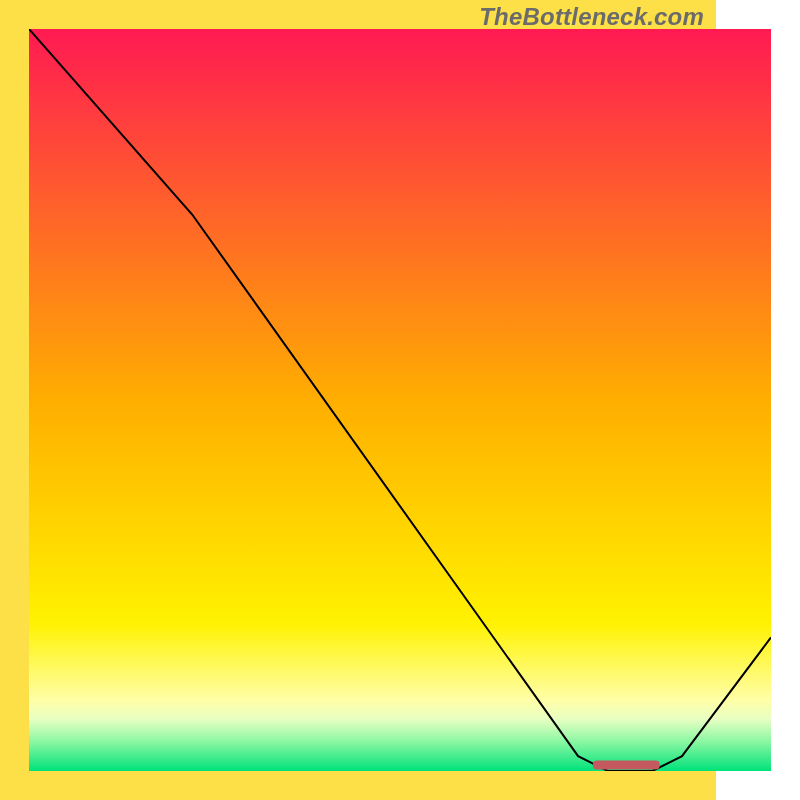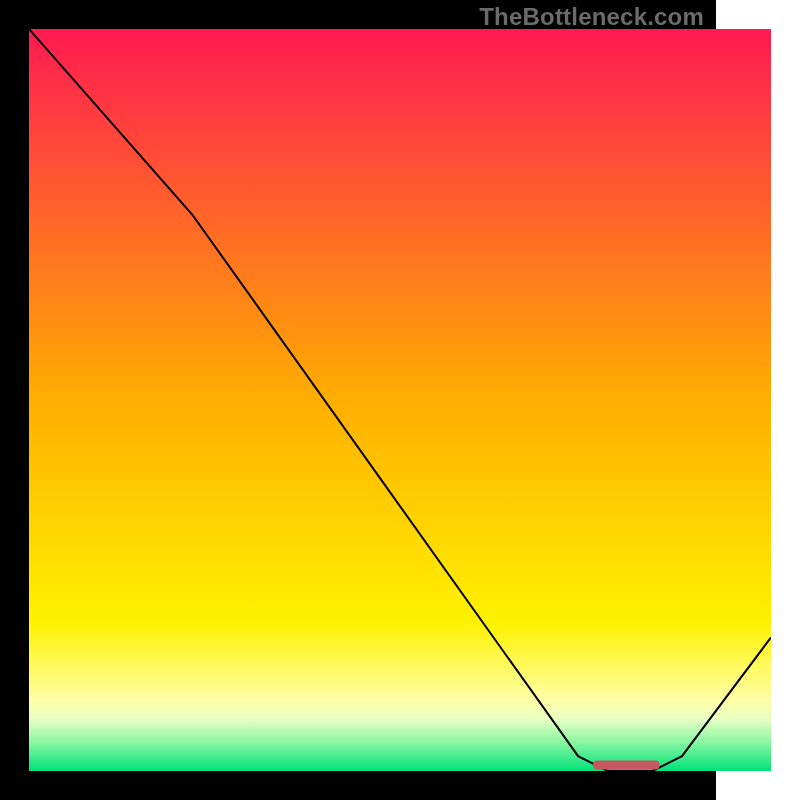--- a/index.html
+++ b/index.html
@@ -9,22 +9,23 @@
     height: 800px;
     background: #ffffff;
     font-family: Arial, Helvetica, sans-serif;
   }
   .frame {
     position: absolute;
     left: 0;
     top: 0;
     width: 716px;
     height: 800px;
-    background: #000000;
+    background: #fde047;
     box-sizing: border-box;
+    font-style: italic;
   }
   .plot-area {
     position: absolute;
     left: 29px;
     top: 29px;
     width: 742px;
     height: 742px;
     overflow: hidden;
   }
   .plot-area svg {

